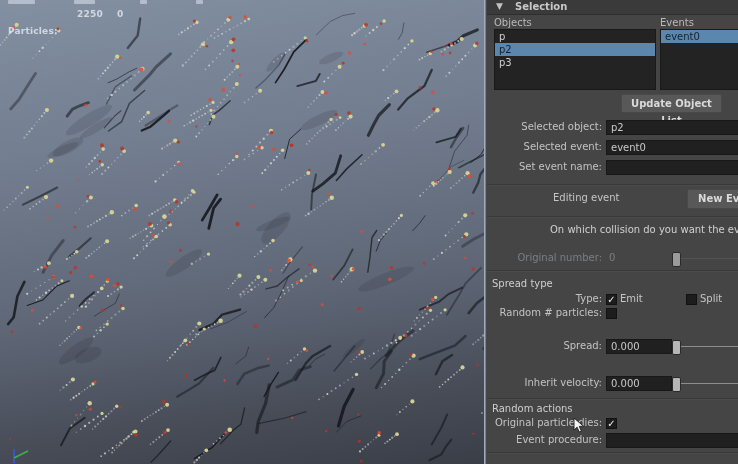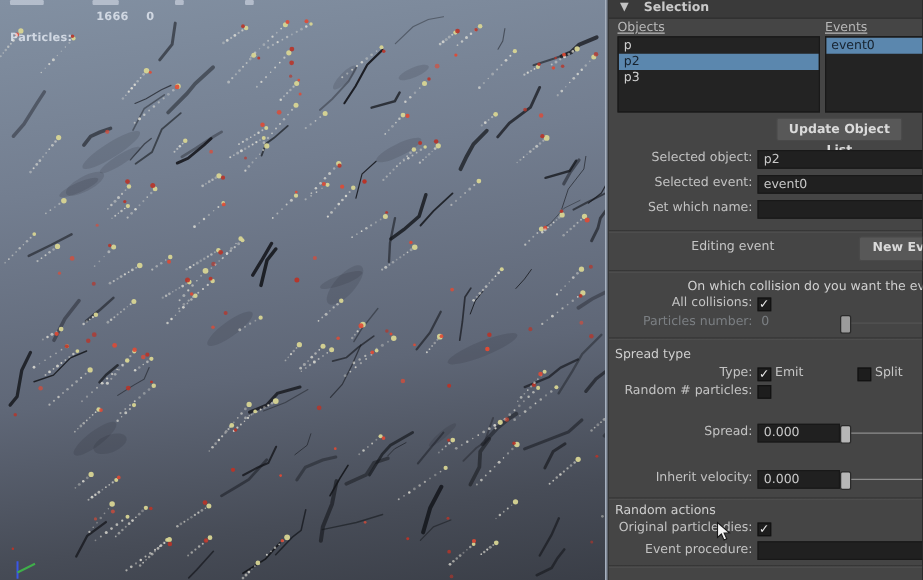--- a/index.html
+++ b/index.html
@@ -19,21 +19,21 @@
   .hud-row .v2{position:absolute;left:117px;top:0;}
   .vp-divider{position:absolute;left:484px;top:0;width:3px;height:464px;
     background:linear-gradient(90deg,#b7c1cf,#77808e,#2c2c2c);}
   
   .panel{position:absolute;left:487px;top:0;width:251px;height:464px;background:#454545;
     overflow:hidden;font-size:10px;color:#c6c6c6;}
   .sec-header{position:absolute;left:0;top:0;width:100%;height:14px;background:#3a3a3a;
     border-bottom:1px solid #2e2e2e;cursor:default;}
   .sec-header .tri{position:absolute;left:9px;top:1px;font-size:9px;color:#c2c2c2;}
   .sec-header .ttl{position:absolute;left:28px;top:1px;font-weight:bold;color:#c9c9c9;}
-  .col-label{position:absolute;font-size:10px;color:#b9b9b9;text-decoration:underline;}
+  .col-label{position:absolute;font-size:10px;color:#b9b9b9;}
   .listbox{position:absolute;top:29px;height:59px;background:#232323;border:1px solid #191919;
     overflow:hidden;}
   .list-item{height:13px;line-height:13px;padding-left:4px;color:#cecece;cursor:default;}
   .list-item.selected{background:#5b87ae;color:#16222e;}
   .btn{position:absolute;background:#585858;border:1px solid #494949;border-radius:2px;
     color:#dadada;font-weight:bold;font-size:10px;text-align:center;cursor:default;}
   .row{position:absolute;left:0;width:100%;height:15px;}
   .row .lab{position:absolute;left:0;top:1px;width:115px;text-align:right;color:#c3c3c3;
     white-space:nowrap;}
   .row .lab.dim{color:#7b7f83;}
@@ -1132,21 +1132,21 @@
       </svg>
     <div class="hud">
       <div class="hud-clip">
         <i style="left:8px;width:27px"></i>
           <i style="left:74px;width:21px"></i>
         <i style="left:140px;width:7px"></i>
           <i style="left:196px;width:7px"></i>
       </div>
       <div class="hud-row">
         <span class="lbl">Particles:</span>
-        <span class="v1">1666</span>
+        <span class="v1">2250</span>
         <span class="v2">0</span>
       </div>
     </div>
   </div>
   <div class="vp-divider"></div>
 
   <div class="panel">
 
     <div class="sec-header">
       <span class="tri">▼</span>
@@ -1169,38 +1169,34 @@
 
     <div class="row" style="top:120px">
       <span class="lab">Selected object:</span>
       <span class="field" style="width:130px">p2</span>
     </div>
     <div class="row" style="top:140px">
       <span class="lab">Selected event:</span>
       <span class="field" style="width:130px">event0</span>
     </div>
     <div class="row" style="top:160px">
-      <span class="lab">Set which name:</span>
+      <span class="lab">Set event name:</span>
       <span class="field" style="width:130px"></span>
     </div>
 
     <div class="divider" style="top:184px"></div>
 
     <span class="note" style="left:66px;top:192px;color:#c6c6c6">Editing event</span>
     <div class="btn" style="left:200px;top:189px;width:80px;height:18px;line-height:18px">New Event</div>
 
     <div class="divider" style="top:216px"></div>
 
     <span class="note" style="left:63px;top:224px">On which collision do you want the event to happen?</span>
-    <div class="row" style="top:236px">
-      <span class="lab">All collisions:</span>
-      <span class="cb on" style="left:119px"></span>
-    </div>
     <div class="row" style="top:251px">
-      <span class="lab dim">Particles number:</span>
+      <span class="lab dim">Original number:</span>
       <span style="position:absolute;left:122px;top:1px;color:#7b7f83">0</span>
       <span class="slider disabled" style="left:185px">
         <span class="track"></span>
         <span class="handle"></span>
       </span>
     </div>
 
     <div class="divider" style="top:270px"></div>
 
     <span class="sec-title" style="top:278px">Spread type</span>

